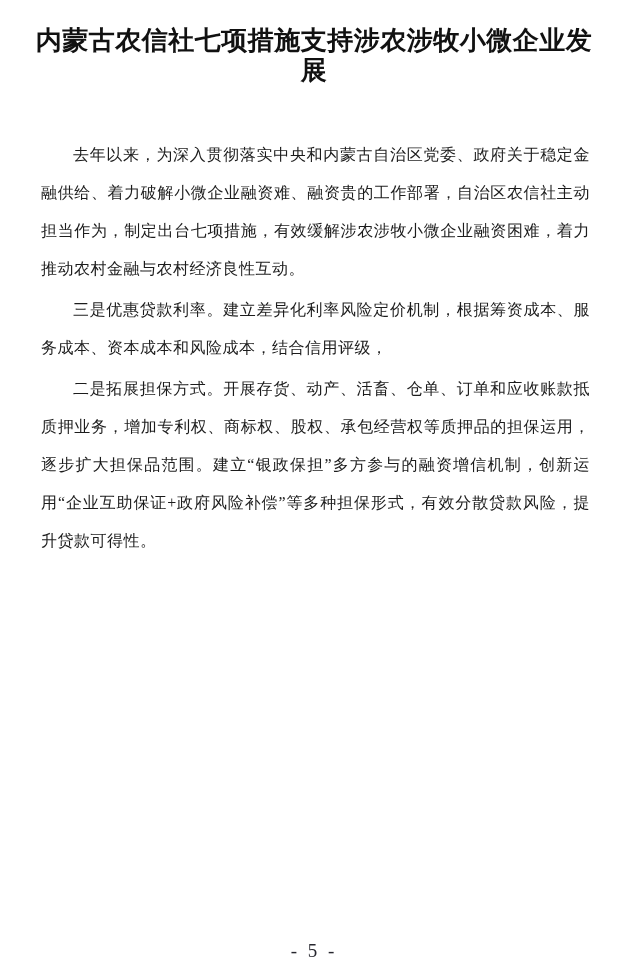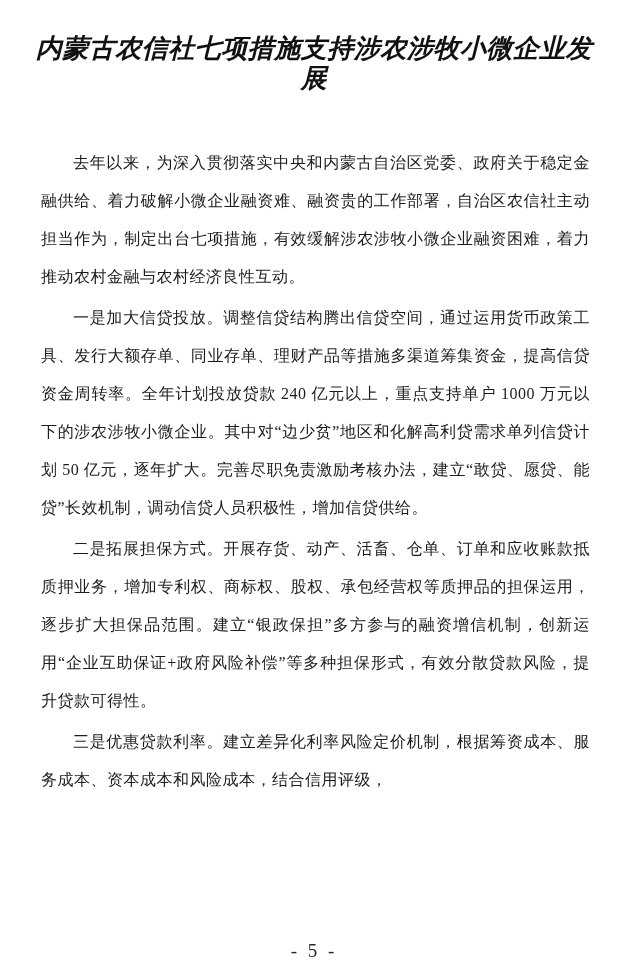--- a/index.html
+++ b/index.html
@@ -12,29 +12,28 @@
     width: 628px;
     height: 970px;
     margin: 0 auto;
     background: #ffffff;
     overflow: hidden;
     box-sizing: border-box;
     font-family: "Liberation Serif", "DejaVu Serif", serif;
     color: #1c1c1c;
   }
   .doc-title {
-    margin: 12px;
+    margin: 4px;
     padding: 22px 20px 0 20px;
     text-align: center;
     font-size: 26px;
     line-height: 30px;
     font-weight: bold;
     letter-spacing: 0.5px;
     color: #111111;
-    font-style: italic;
   }
   .doc-body {
     margin: 50px 38px 0 41px;
     font-size: 16px;
     line-height: 38px;
     text-align: justify;
     text-justify: inter-character;
     letter-spacing: 0.5px;
   }
   .doc-para {
@@ -58,20 +57,19 @@
 </style>
 </head>
 <body>
 
 <div class="page">
 
   <h1 class="doc-title">内蒙古农信社七项措施支持涉农涉牧小微企业发展</h1>
 
   <div class="doc-body">
     <p class="doc-para">去年以来，为深入贯彻落实中央和内蒙古自治区党委、政府关于稳定金融供给、着力破解小微企业融资难、融资贵的工作部署，自治区农信社主动担当作为，制定出台七项措施，有效缓解涉农涉牧小微企业融资困难，着力推动农村金融与农村经济良性互动。</p>
-    <p class="doc-para">一是加大信贷投放。调整信贷结构腾出信贷空间，通过运用货币政策工具、发行大额存单、同业存单、理财产品等措施多渠道筹集资金，提高信贷资金周转率。全年计划投放贷款 240 亿元以上，重点支持单户 1000 万元以下的涉农涉牧小微企业。其中对“边少贫”地区和化解高利贷需求单列信贷计划 50 亿元，逐年扩大。完善尽职免责激励考核办法，建立“敢贷、愿贷、能贷”长效机制，调动信贷人员积极性，增加信贷供给。</p>
+    <p class="doc-para">三是优惠贷款利率。建立差异化利率风险定价机制，根据筹资成本、服务成本、资本成本和风险成本，结合信用评级，</p>
     <p class="doc-para">二是拓展担保方式。开展存货、动产、活畜、仓单、订单和应收账款抵质押业务，增加专利权、商标权、股权、承包经营权等质押品的担保运用，逐步扩大担保品范围。建立“银政保担”多方参与的融资增信机制，创新运用“企业互助保证+政府风险补偿”等多种担保形式，有效分散贷款风险，提升贷款可得性。</p>
-    <p class="doc-para">三是优惠贷款利率。建立差异化利率风险定价机制，根据筹资成本、服务成本、资本成本和风险成本，结合信用评级，</p>
   </div>
 
   <div class="page-number">- 5 -</div>
 
 </div>
 
 </body></html>

